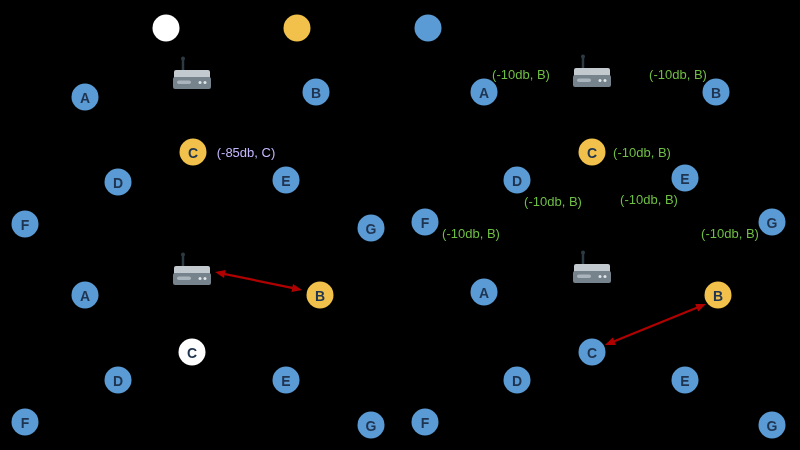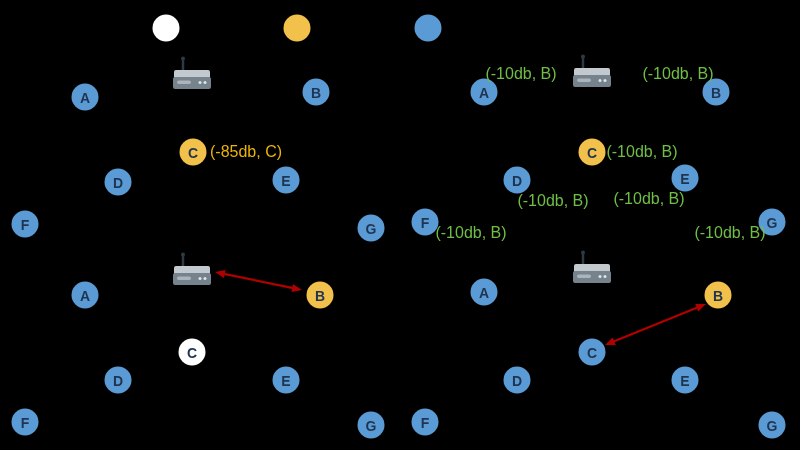--- a/index.html
+++ b/index.html
@@ -27,21 +27,21 @@
     align-items: center;
     justify-content: center;
     font-size: 14px;
     font-weight: 600;
     transform: translate(-50%, -50%);
     box-sizing: border-box;
   }
   .annotation {
     position: absolute;
     transform: translate(-50%, -50%);
-    font-size: 16px;
+    font-size: 13px;
     white-space: nowrap;
   }
   .router {
     position: absolute;
     transform: translate(-50%, -50%);
     line-height: 0;
   }
 </style>
 </head>
 <body>
@@ -67,21 +67,21 @@
         <circle cx="31" cy="27.5" r="1.5" fill="#dfe6ea"></circle>
         <circle cx="36" cy="27.5" r="1.5" fill="#dfe6ea"></circle>
       </svg></div>
     <div class="node" style="background: rgb(91, 155, 213); color: rgb(31, 52, 80); left: 85px; top: 97px;">A</div>
     <div class="node" style="background: rgb(91, 155, 213); color: rgb(31, 52, 80); left: 316px; top: 92px;">B</div>
     <div class="node" style="background: rgb(242, 193, 75); color: rgb(31, 52, 80); left: 193px; top: 152px;">C</div>
     <div class="node" style="background: rgb(91, 155, 213); color: rgb(31, 52, 80); left: 118px; top: 182px;">D</div>
     <div class="node" style="background: rgb(91, 155, 213); color: rgb(31, 52, 80); left: 286px; top: 180px;">E</div>
     <div class="node" style="background: rgb(91, 155, 213); color: rgb(31, 52, 80); left: 25px; top: 224px;">F</div>
     <div class="node" style="background: rgb(91, 155, 213); color: rgb(31, 52, 80); left: 371px; top: 228px;">G</div>
-    <div class="annotation" style="left: 246px; top: 152px; color: #eab308;">(-85db, C)</div>
+    <div class="annotation" style="left: 246px; top: 152px; color: #c4b5fd;">(-85db, C)</div>
     <div class="router" style="left: 592px; top: 72px;"><svg width="46" height="38" viewBox="0 0 46 38">
         <line x1="14" y1="4" x2="14" y2="17" stroke="#2e3a42" stroke-width="2.5"></line>
         <circle cx="14" cy="3.5" r="2" fill="#2e3a42"></circle>
         <rect x="5" y="15" width="36" height="9" rx="2" fill="#c2c9cf"></rect>
         <rect x="4" y="22" width="38" height="12" rx="2" fill="#76828c"></rect>
         <rect x="8" y="25.5" width="14" height="3.5" rx="1.75" fill="#aab4bc"></rect>
         <circle cx="31" cy="27.5" r="1.5" fill="#dfe6ea"></circle>
         <circle cx="36" cy="27.5" r="1.5" fill="#dfe6ea"></circle>
       </svg></div>
     <div class="node" style="background: rgb(91, 155, 213); color: rgb(31, 52, 80); left: 484px; top: 92px;">A</div>

